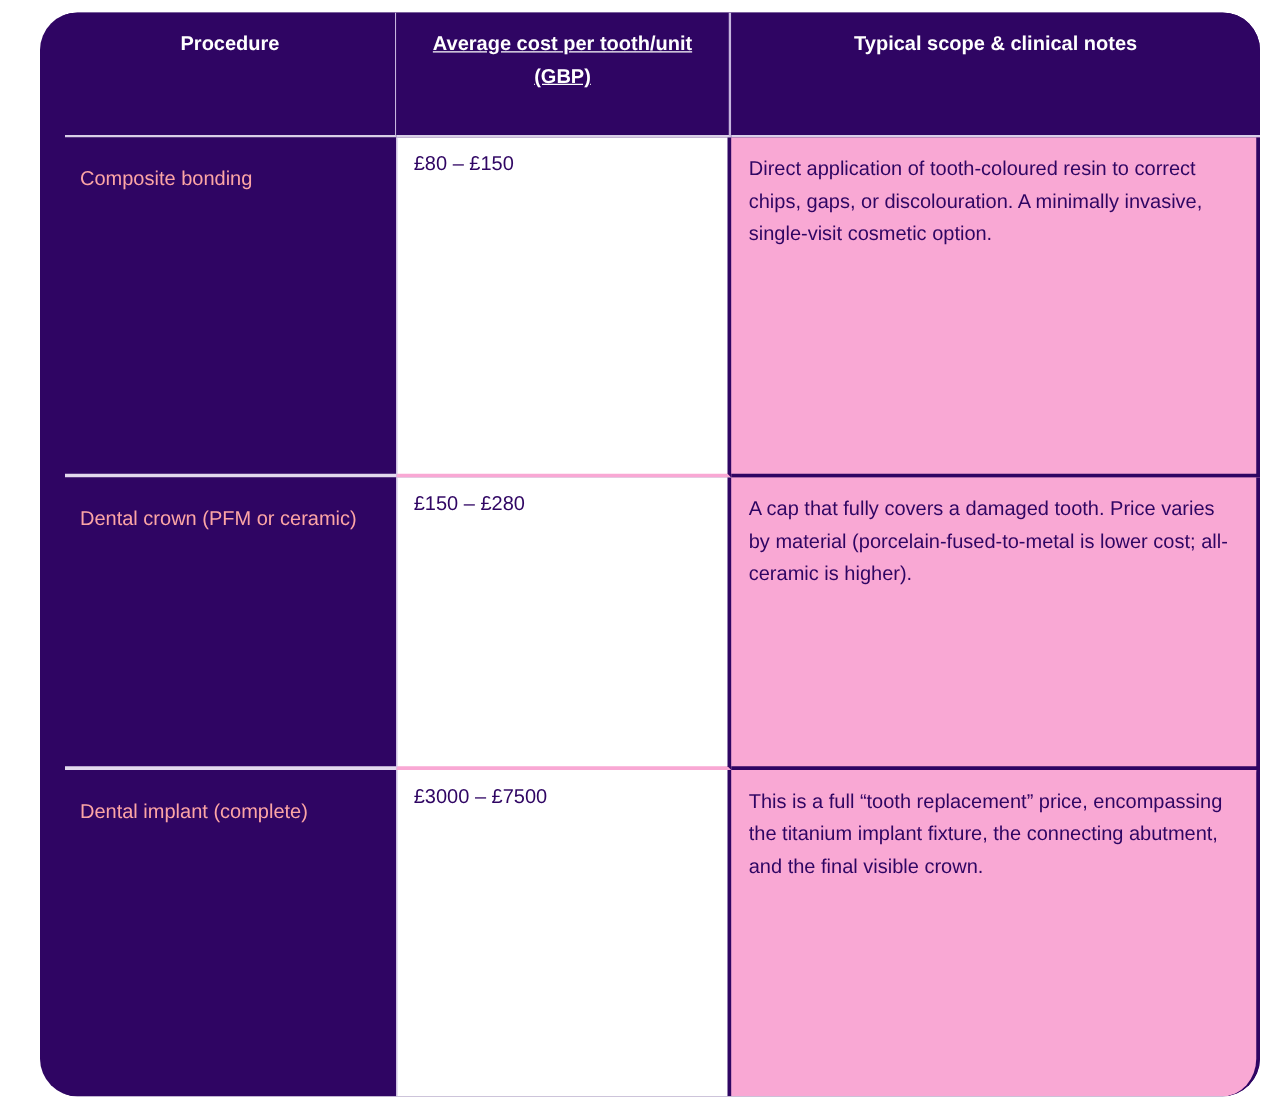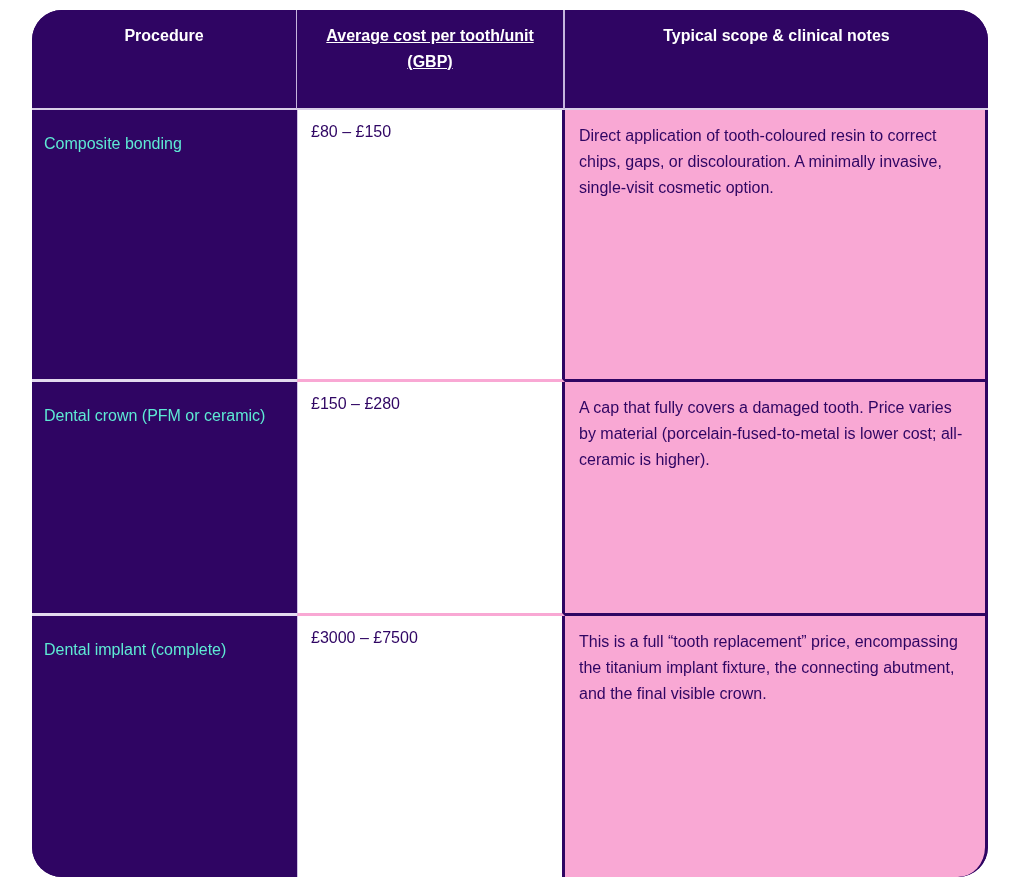--- a/index.html
+++ b/index.html
@@ -16,20 +16,21 @@
     }
     .table-wrap {
       position: absolute;
       left: 32px;
       top: 10px;
       width: 956px;
       height: 867px;
       border-radius: 30px;
       overflow: hidden;
       background: #2f0563;
+      padding-left: 20px;
     }
     table {
       border-collapse: separate;
       border-spacing: 0;
       width: 100%;
       height: 100%;
       table-layout: fixed;
     }
     col.c1 { width: 265px; }
     col.c2 { width: 268px; }
@@ -48,21 +49,21 @@
     }
     th.h1 { border-right: 1px solid #c6b6de; }
     th.h2 { border-right: 2px solid #c6b6de; text-decoration: underline; }
     td {
       vertical-align: top;
       font-size: 16px;
       line-height: 26px;
     }
     td.proc {
       background: #2f0563;
-      color: #5eead4;
+      color: #fca5a5;
       padding: 21px 12px 0 12px;
       border-bottom: 3px solid #e3daee;
       margin-left: 20px;
     }
     td.cost {
       background: #ffffff;
       color: #2f0563;
       padding: 9px 12px 0 13px;
       border-left: 1px solid #d0c2e4;
       border-bottom: 3px solid #f9a8d4;

